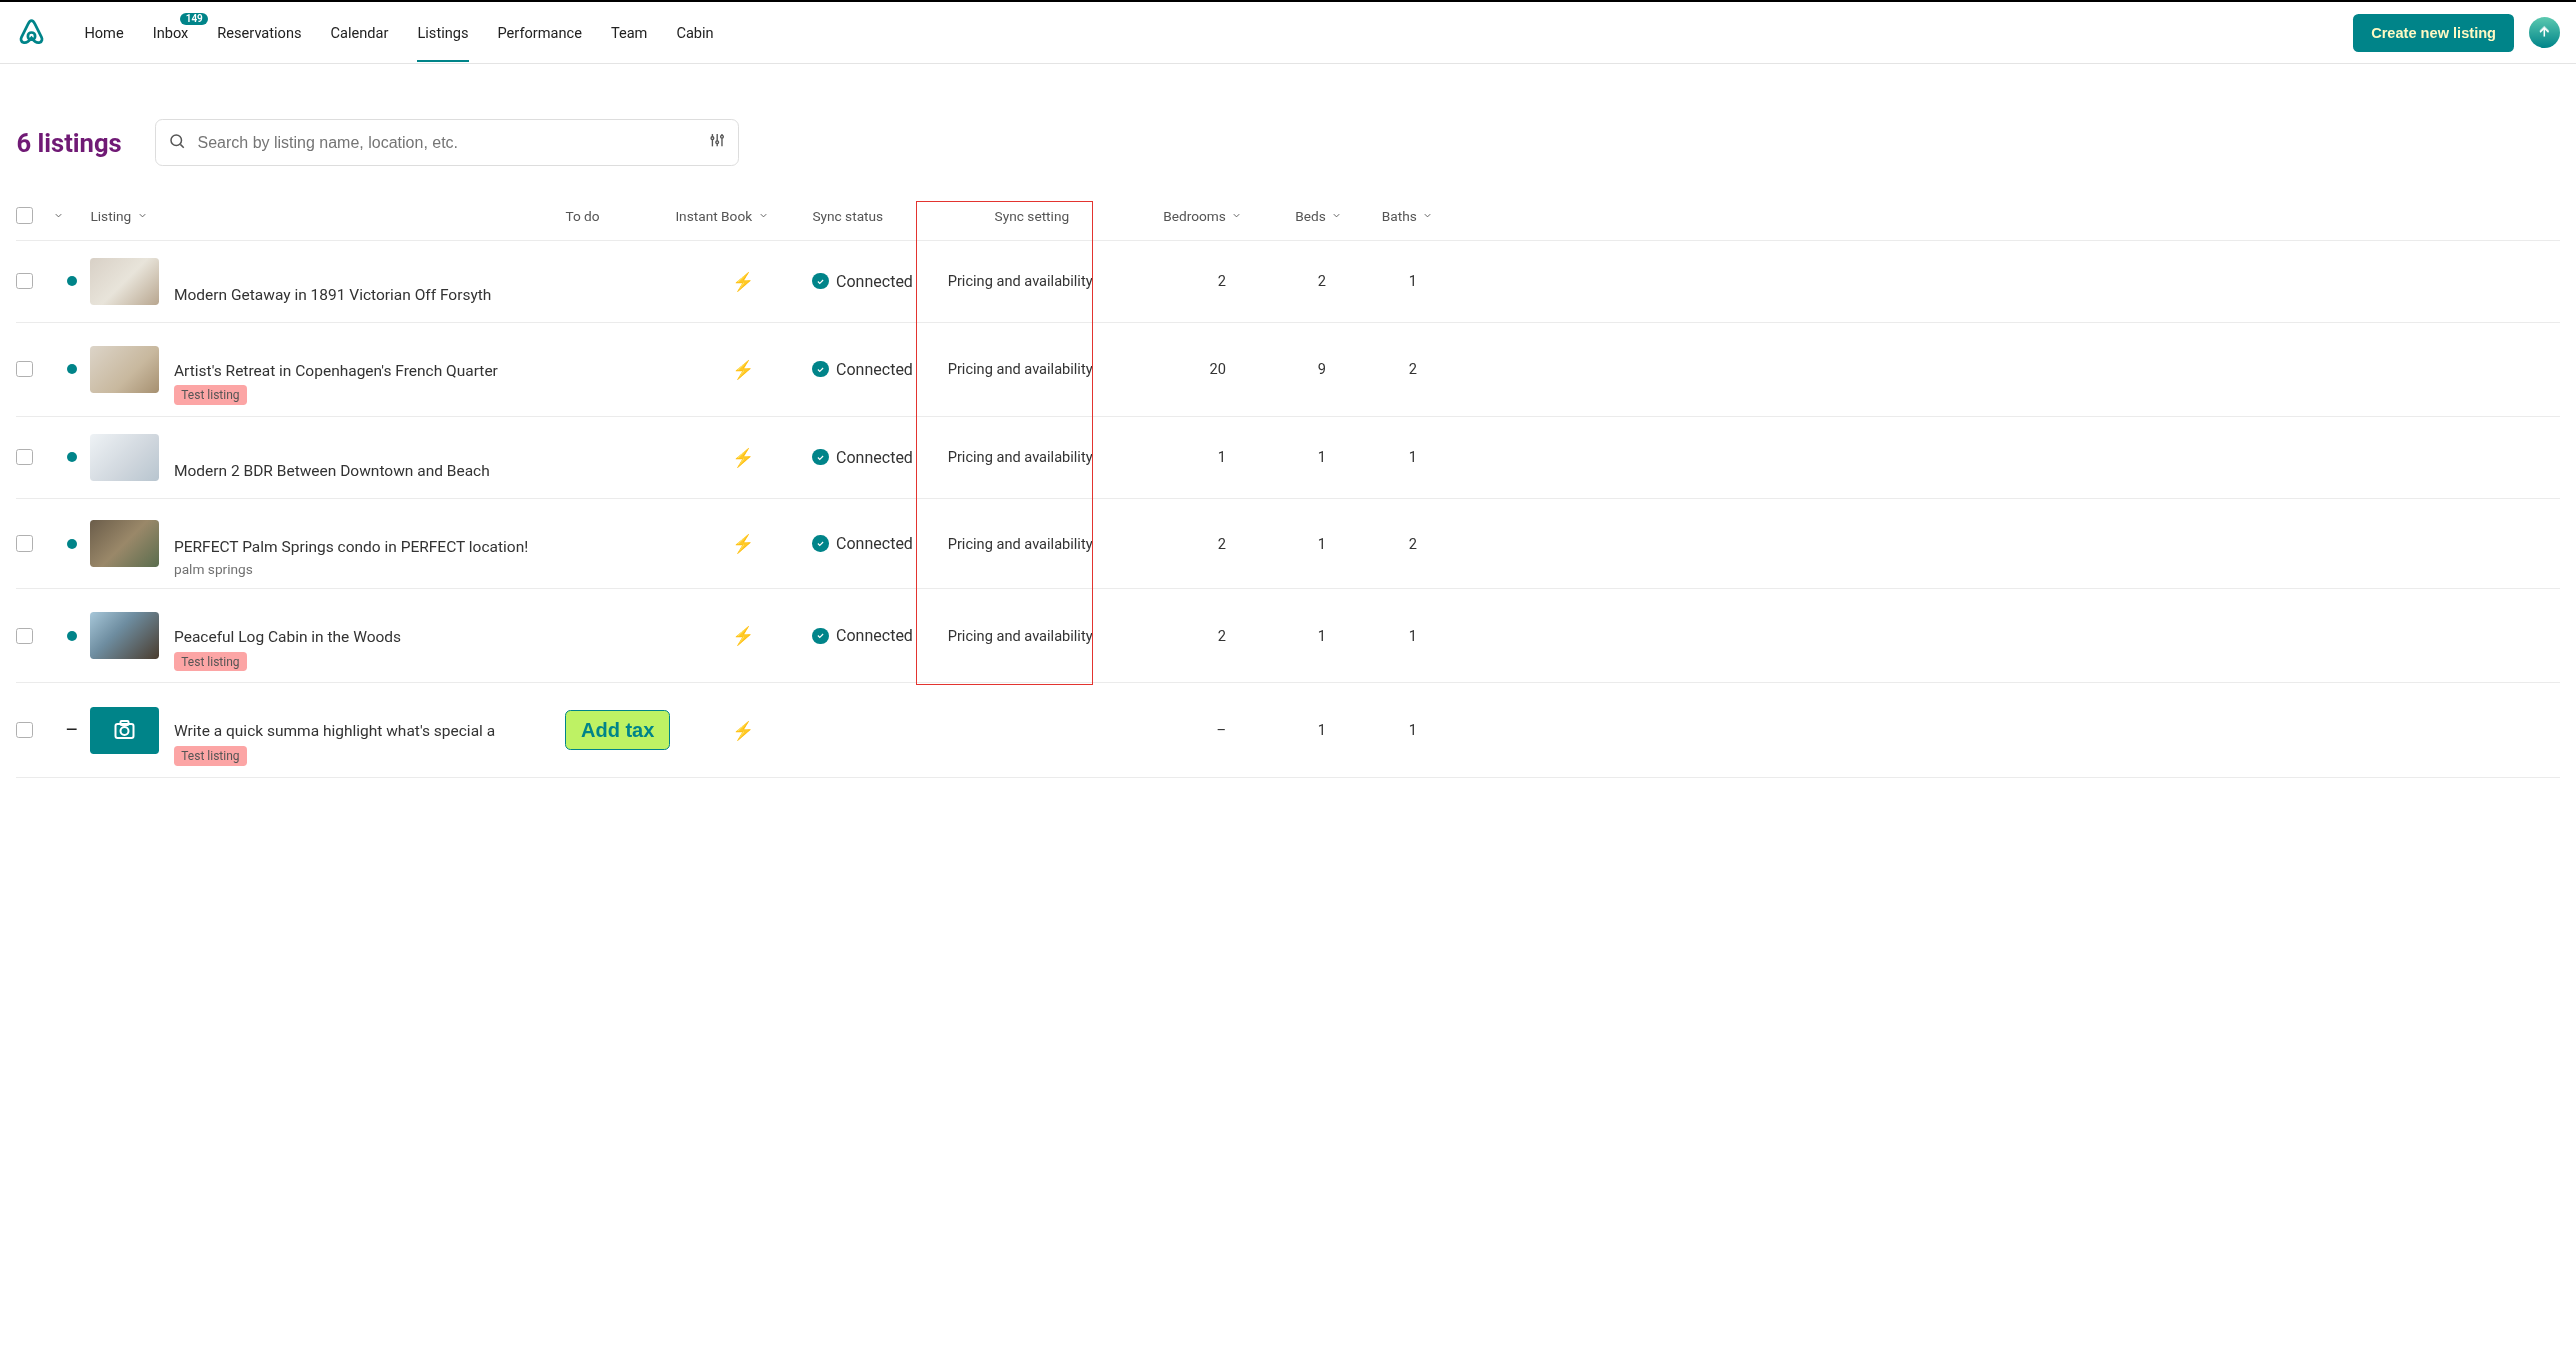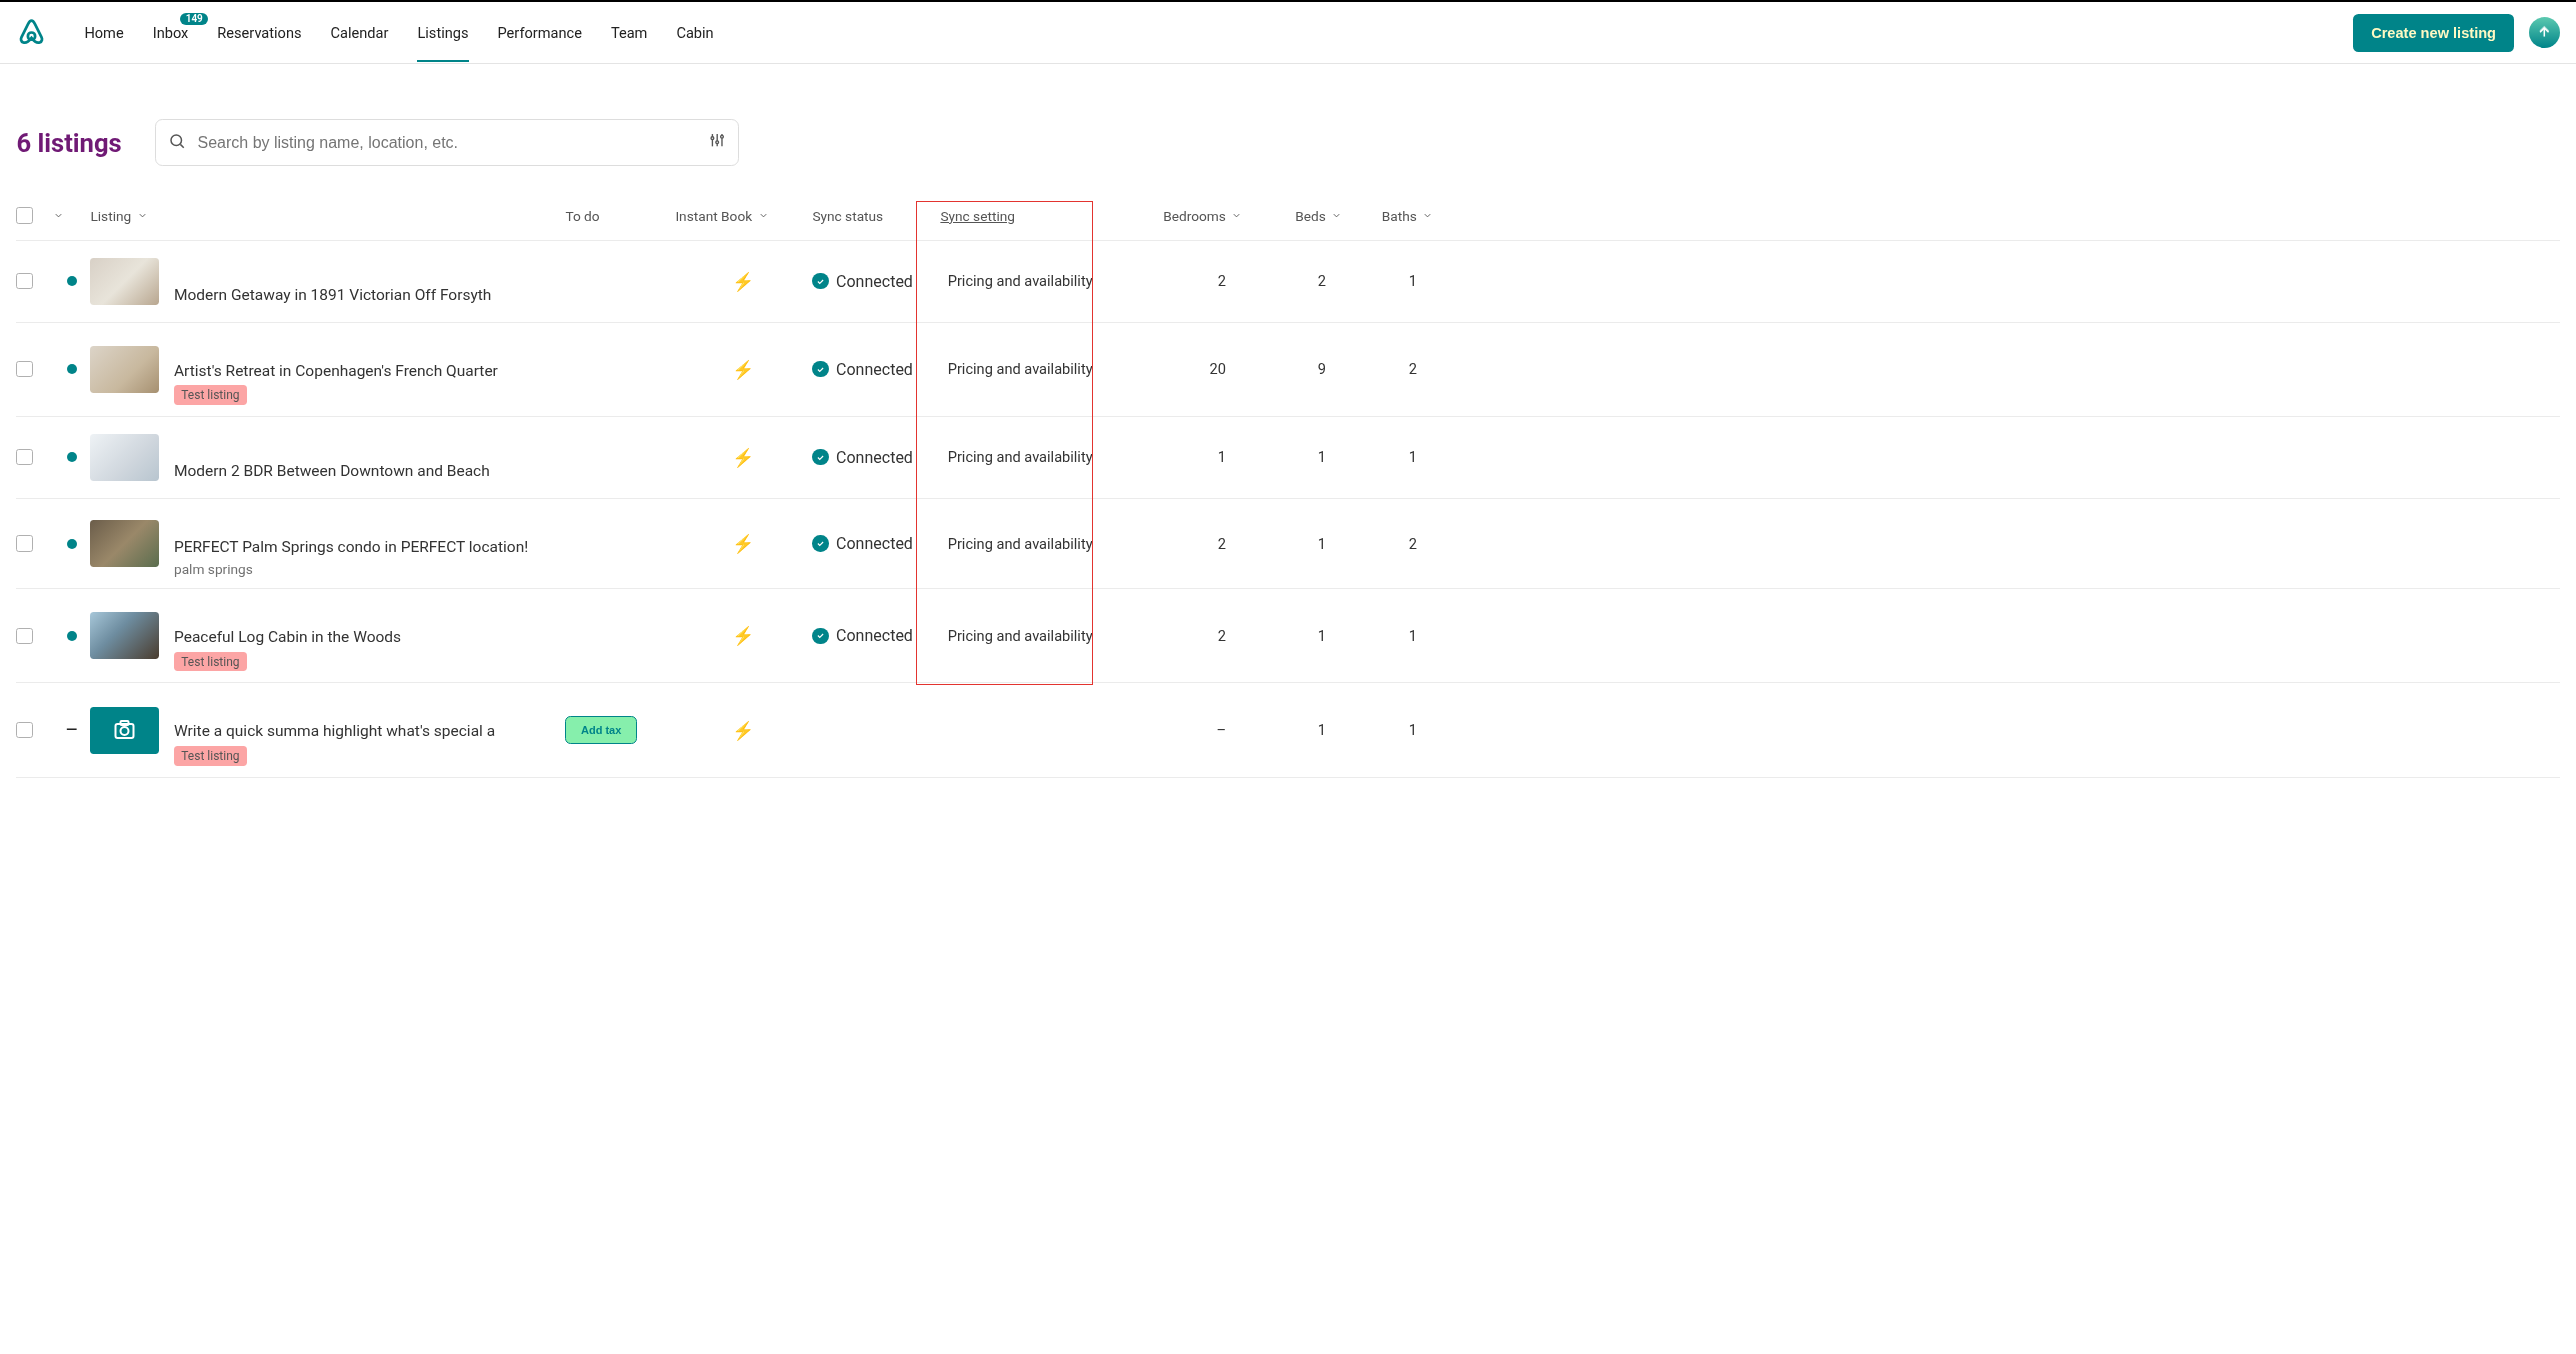--- a/index.html
+++ b/index.html
@@ -40,21 +40,21 @@
   .listing-title { font-size:15.5px; color:#333; }
   .listing-sub { font-size:13.7px; color:#717171; }
   .tag { display:inline-block; background:#fca5a5; border-radius:3.7px; padding:2.7px 7.3px; font-size:12px; color:#555; }
   .bolt { color:#f5a623; font-size:18px; text-align:center; }
   .sync { display:flex; align-items:center; gap:7.3px; font-size:16px; color:#333; }
   .check-circle { width:16.4px; height:16.4px; border-radius:50%; background:#008489; display:inline-flex; align-items:center; justify-content:center; }
   .check-circle svg { stroke:#fff; stroke-width:3; fill:none; width:9px; height:9px; }
   .cell { font-size:14.6px; color:#333; }
   .cell.num { text-align:right; padding-right:16.4px; }
   .syncset { font-size:14.6px; color:#333; padding-left:7.3px; }
-  .addtax { border:0.9px solid #008489; color:#008489; background:#86efac; border-radius:5.5px; padding:7.3px 14.6px; font-size:11px; font-weight:600; cursor:pointer; }
+  .addtax { border:0.9px solid #008489; color:#008489; background:#bef264; border-radius:5.5px; padding:7.3px 14.6px; font-size:20px; font-weight:600; cursor:pointer; }
   .hl-box { position:absolute; border:1.8px solid #e3342f; pointer-events:none; }
   .wrap { position:relative; }
 
   
   .t1 { background:linear-gradient(135deg,#d8d0c6 0%,#e8e4da 50%,#b8a68f 100%); }
   .t2 { background:linear-gradient(135deg,#dcd4c8 0%,#c8b89e 60%,#a69070 100%); }
   .t3 { background:linear-gradient(135deg,#eef2f5 0%,#cfd6dd 60%,#b8c5cf 100%); }
   .t4 { background:linear-gradient(135deg,#6b5d4a 0%,#9a8869 50%,#5a6d4e 100%); }
   .t5 { background:linear-gradient(135deg,#a7c7d9 0%,#6e8da0 40%,#4a3c2e 100%); }
 </style>
@@ -137,21 +137,21 @@
         </div>
       <div class="th sortable">
           <span>Instant Book</span>
           <span class="chev"><svg viewBox="0 0 24 24">
               <polyline points="6 9 12 15 18 9"></polyline>
             </svg></span>
         </div>
       <div class="th">
           <span>Sync status</span>
         </div>
-      <div class="th" style="justify-content:flex-start;text-decoration:underline;">
+      <div class="th" style="justify-content:center;">
           <span>Sync setting</span>
         </div>
       <div class="th sortable right">
           <span>Bedrooms</span>
           <span class="chev"><svg viewBox="0 0 24 24">
               <polyline points="6 9 12 15 18 9"></polyline>
             </svg></span>
         </div>
       <div class="th sortable right">
           <span>Beds</span>

